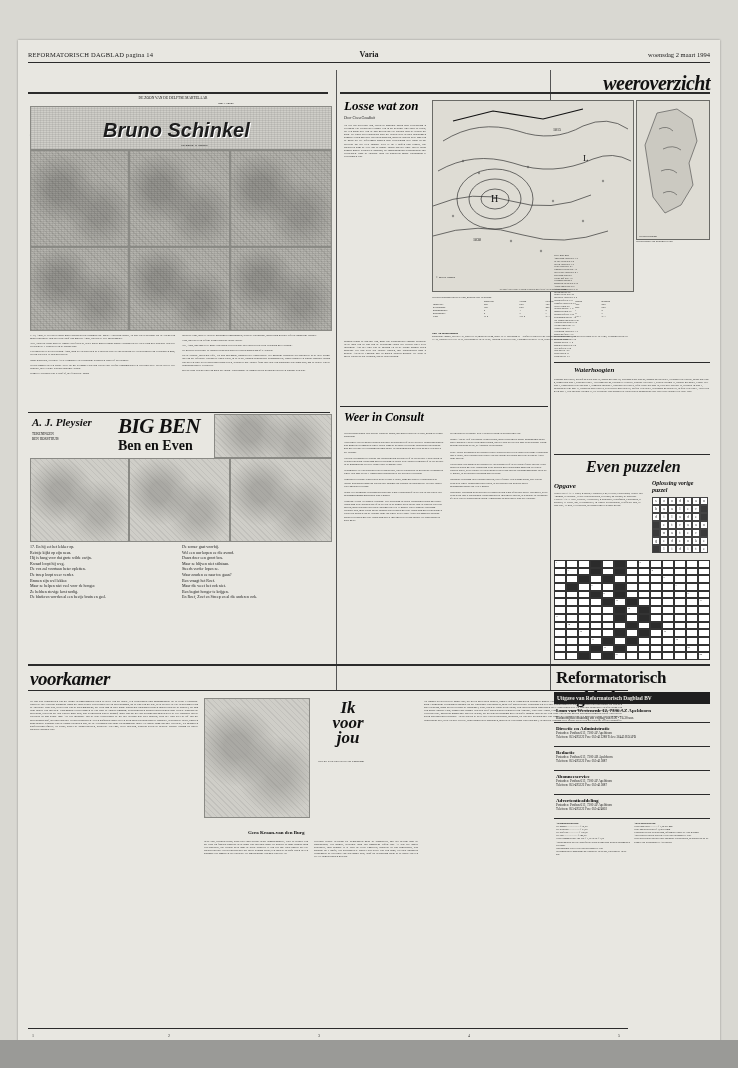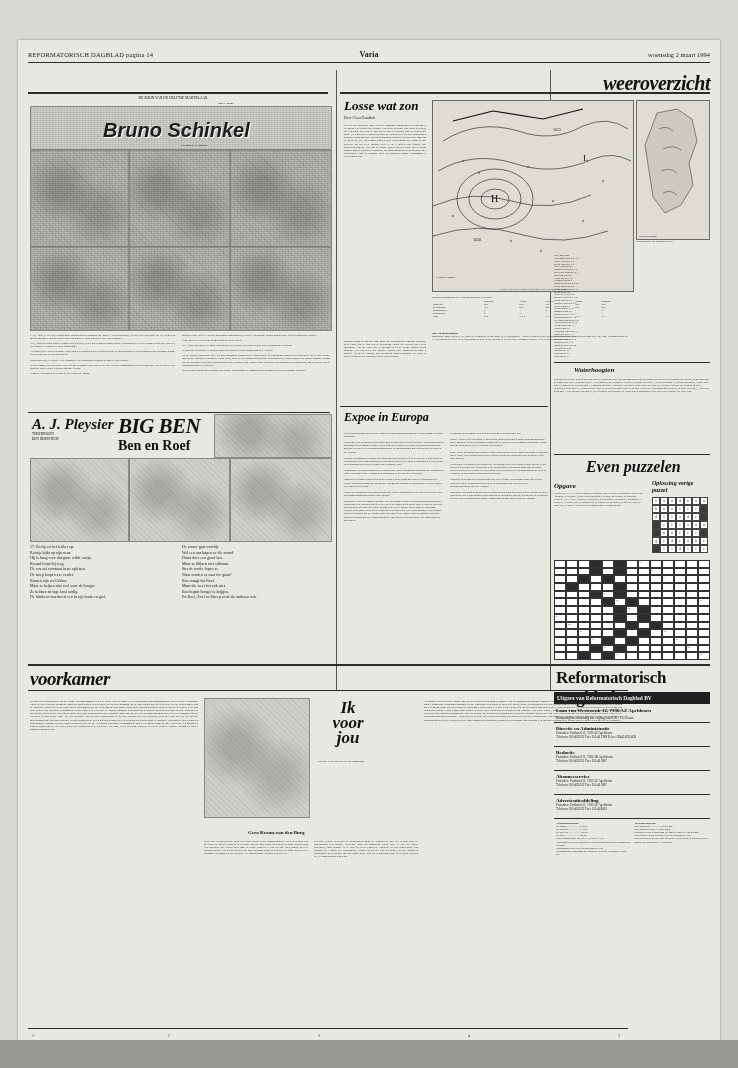--- a/index.html
+++ b/index.html
@@ -118,23 +118,23 @@
     <div style="position:absolute;left:164px;top:294px;width:148px;" class="tiny">
       <p>Brepa is 't oor, toen ze ellen de huiskamer binnengingen, waar de eenvoudige, maar kruig gedekte tafel de hongerige wachtte.</p>
       <p>'Nou, hou dat even 'n fijne avond worden!' lachte Brepa.</p>
       <p>'Zie, Anna, nou moetzt je maar eens rustig vertellen hoe alles toen in zijn werk is gegaan met Herman'.</p>
       <p>De meisjes wisten met de borden en messen naar de keuken gingen om af te wassen.</p>
       <p>Op de avorige, gloeiende tafel, vat oud-notenhout, stonden twee kandelabers. Het goudrige kaarslicht weerspiegelde in de diep-warme tint van het tafelblad. Tegenover elkaar zaten, in de beide, kunstig uitgesneden leuningstoelen, vroos Schinkel en Siguur Jansemz. Bruno was op een stoel bij de open haard gaan zitten, waarin de oor Trijntje flaks zon vuur van brandstort was aangelegd, om de kilkeit van de voorjaarsavond te verdrijven.</p>
       <p>Meester had zien gezegd van maar heel gaan. Vurig hoopte de jongen dat hij op macht blijven en Siguuar weg aan.</p>
     </div>
 
     <div class="hr" style="left:10px;top:372px;width:302px;"></div>
-    <div style="position:absolute;left:14px;top:376px;font-size:15px;font-weight:bold;font-style:italic;color:#111;text-align:center;">A. J. Pleysier</div>
+    <div style="position:absolute;left:14px;top:376px;font-size:11px;font-weight:bold;font-style:italic;color:#111;text-align:center;">A. J. Pleysier</div>
     <div class="ben" style="position:absolute;left:100px;top:374px;color:#111;">BIG BEN</div>
-    <div class="ben2" style="position:absolute;left:100px;top:398px;color:#111;">Ben en Roef</div>
+    <div class="ben2" style="position:absolute;left:100px;top:398px;color:#111;">Ben en Even</div>
     <div style="position:absolute;left:14px;top:392px;font-size:3.4px;color:#111;">TEKENINGEN</div>
     <div style="position:absolute;left:14px;top:397px;font-size:3.4px;color:#111;">BEN HORSTHUIS</div>
     <div class="art" style="position:absolute;left:196px;top:374px;width:116px;height:42px;">
         <div class="sketch"></div>
       </div>
 
     <div class="art" style="position:absolute;left:12px;top:418px;width:97px;height:82px;">
         <div class="sketch"></div>
       </div>
     <div class="art" style="position:absolute;left:111px;top:418px;width:99px;height:82px;">
@@ -341,21 +341,21 @@
         <span>weer</span>
         &nbsp;<span>min</span>
         &nbsp;<span>max</span>
       </div>
       <div style="columns:1;font-size:2.2px;line-height:2.8px;color:#222;">
         Amsterdam zwaar bew. 3 8<br>De Bilt zwaar bew. 2 8<br>Deelen zwaar bew. 3 8<br>Eelde zwaar bew. 2 7<br>Eindhoven zwaar bew. 3 9<br>Den Helder zwaar bew. 4 7<br>Rotterdam regen 4 9<br>Twente half bew. 3 8<br>Vlissingen regen 4 9<br>Maastricht zwaar bew. 4 10<br>Athene onbewolkt 8 16<br>Barcelona zwaar bew. 8 15<br>Berlijn sneeuw 0 2<br>Brussel zwaar bew. 4 9<br>Boedapest zwaar bew. 0 4<br>Dublin half bew. 5 11<br>Frankfurt zwaar bew. 2 7<br>Genève regen 2 8<br>Helsinki sneeuw -7 -2<br>Innsbruck regen 0 5<br>Istanbul half bew. 5 12<br>Kopenhagen sneeuw -1 2<br>Las Palmas onbewolkt 16 21<br>Lissabon onbewolkt 10 18<br>Locarno onbewolkt 1 9<br>Londen regen 6 11<br>Luxemburg zwaar bew. 1 5<br>Madrid half bew. 7 16<br>Malaga onbewolkt 10 20<br>Mallorca onbewolkt 9 18<br>Moskou sneeuw -9 -4<br>München zwaar bew. 0 4<br>Nice half bew. 8 14<br>Oslo sneeuw -4 0<br>Parijs regen 4 10<br>Praag sneeuw -2 3<br>Rome onbewolkt 6 16<br>Stockholm sneeuw -5 -1<br>Wenen zwaar bew. 0 4<br>Zürich regen 1 6
       </div>
     </div>
 
     <div class="hr" style="left:322px;top:366px;width:208px;"></div>
-    <div class="h2" style="position:absolute;left:326px;top:370px;font-size:12px;">Expoe in Europa</div>
+    <div class="h2" style="position:absolute;left:326px;top:370px;font-size:12px;">Weer in Consult</div>
     <div class="micro" style="position:absolute;left:326px;top:392px;width:100px;height:230px;overflow:hidden;white-space:pre-wrap;">Weersvoorspellingen voor diverse Europese landen, meegedeeld door het KNMI, geldig tot en met donderdag.
 
 Noorwegen: Vrij het milder ad gelderlijk meer bewolking en af en toe weerzin. Donderdag langs de kust mogelijk overgaand in regen. Vooral langs de westkust een stevige zuidenwind wat gepaard gaat met een laat veel voorkomend temperatuur. Neerslag mogelijk met voerelpend ter ien boven het voorjaar.
 
 Zweden: Woensdag een zuidens van Stockholm nog bewolkt en af en toe sneeuw. Elders droog en weinig bewolking. Donderdag meer bewolking en vooral in het zuiden en midden af en toe sneeuw. In de middagavond vrij veel zontal lichte tot matige vorst.
 
 Denemarken: Veel bewolking en nu en dan sneeuw, van het zuidwesten en geleidelijk overgaand in regen. Ook kans op ijzel. Temperaturen opkopend tot iets boven het vriespunt.
 
 Engeland en Ierland: Wisselend bewolkt en enkele buien, soms met onweer. Donderdag in de lichtste Regenbuien mogelijk ook sneeuw. Minima van 6 graden in Schotland tot 10 in het zuiden van Engeland en Ierland.
 

